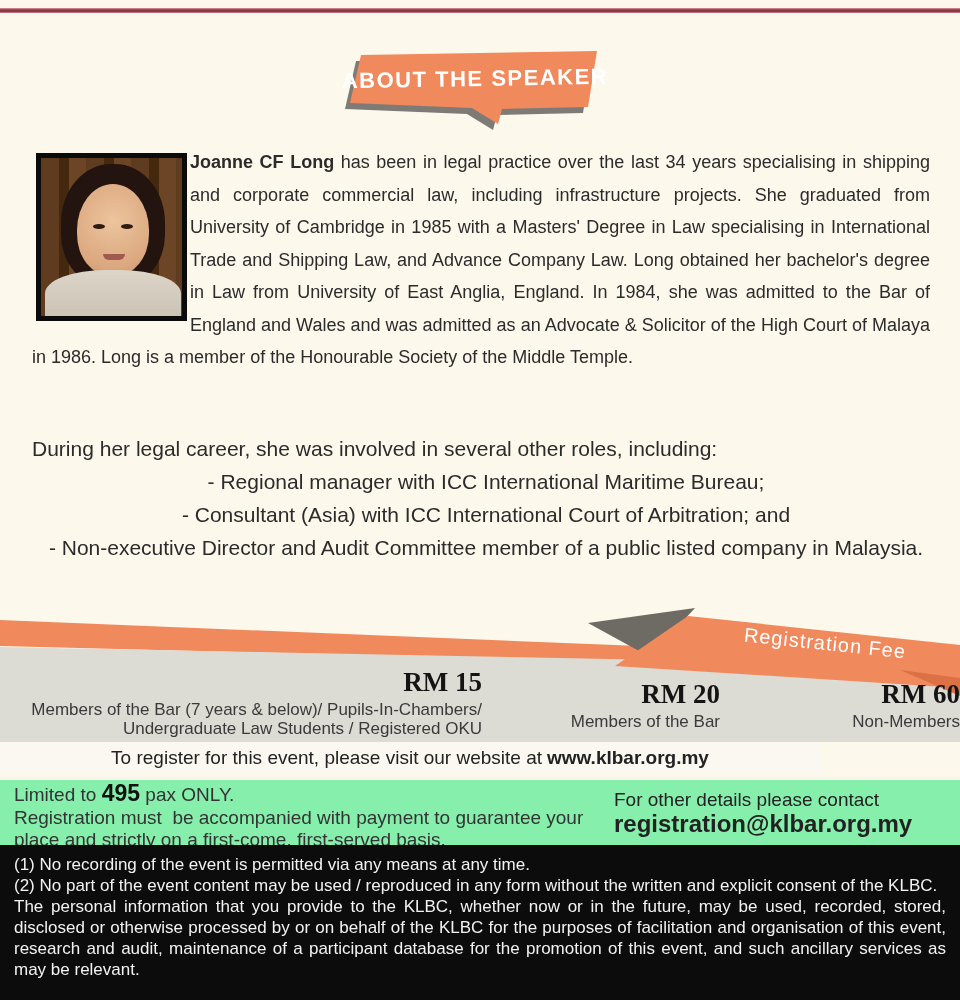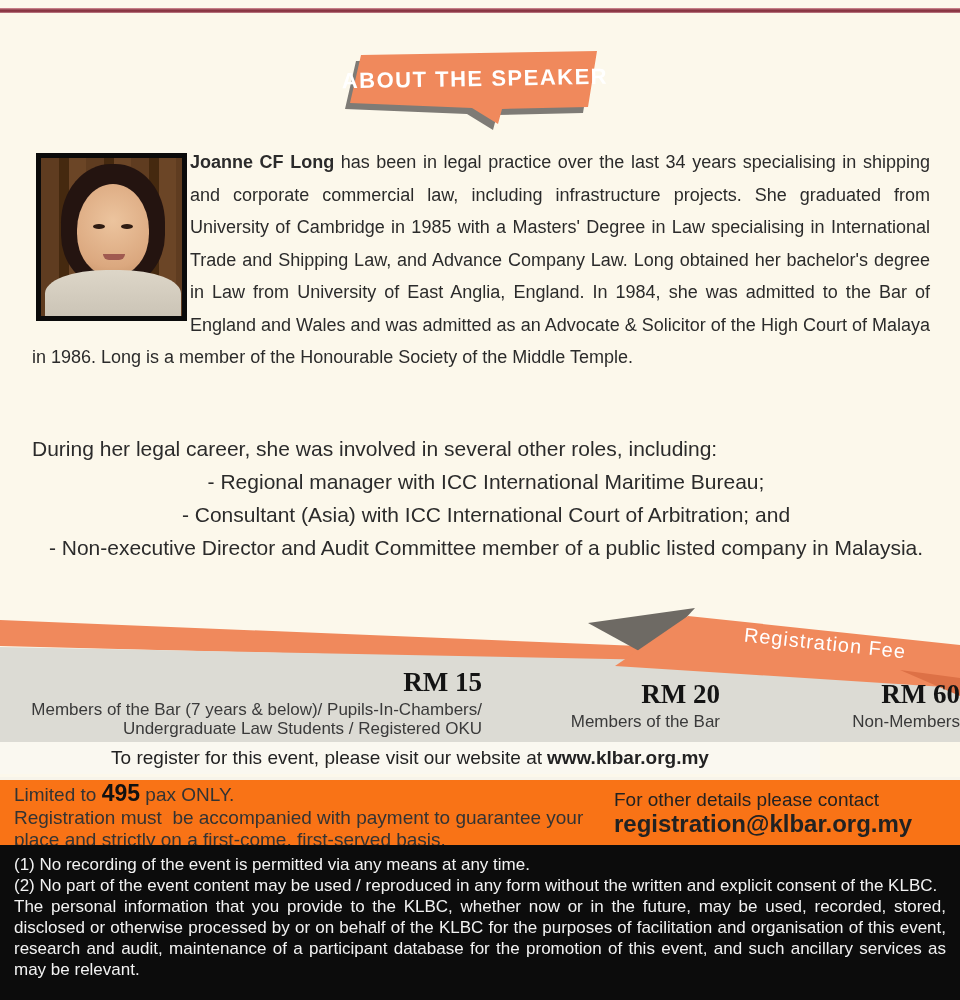--- a/index.html
+++ b/index.html
@@ -71,21 +71,21 @@
   .fee1{left:22px;top:667px;width:460px;}
   .fee2{left:500px;top:679px;width:220px;}
   .fee3{left:750px;top:679px;width:210px;}
 
   
   .register-bar{position:absolute;left:0;top:742px;width:820px;height:32px;background:#FAF8F0;
     display:flex;align-items:center;justify-content:center;font-size:19px;color:#222;}
   .register-bar b{margin-left:5px;}
 
   
-  .details{position:absolute;left:0;top:777px;width:960px;height:68px;background:#f97316;
+  .details{position:absolute;left:0;top:777px;width:960px;height:68px;background:#86efac;
     border-top:3px solid #F7F4EA;}
   .details .left{position:absolute;left:14px;top:2px;width:610px;font-size:19px;line-height:22.5px;color:#333;}
   .details .left .count{font-size:23px;font-weight:bold;color:#111;}
   .details .left .note{white-space:pre-wrap;}
   .details .right{position:absolute;right:16px;top:8px;width:330px;text-align:left;font-size:19px;line-height:24px;color:#222;}
   .details .right .email{font-weight:bold;font-size:24px;}
 
   
   .footer{position:absolute;left:0;top:845px;width:960px;height:155px;background:#0C0C0C;
     color:#f2f2f2;font-size:17px;line-height:21px;box-sizing:border-box;padding:9px 14px;}

